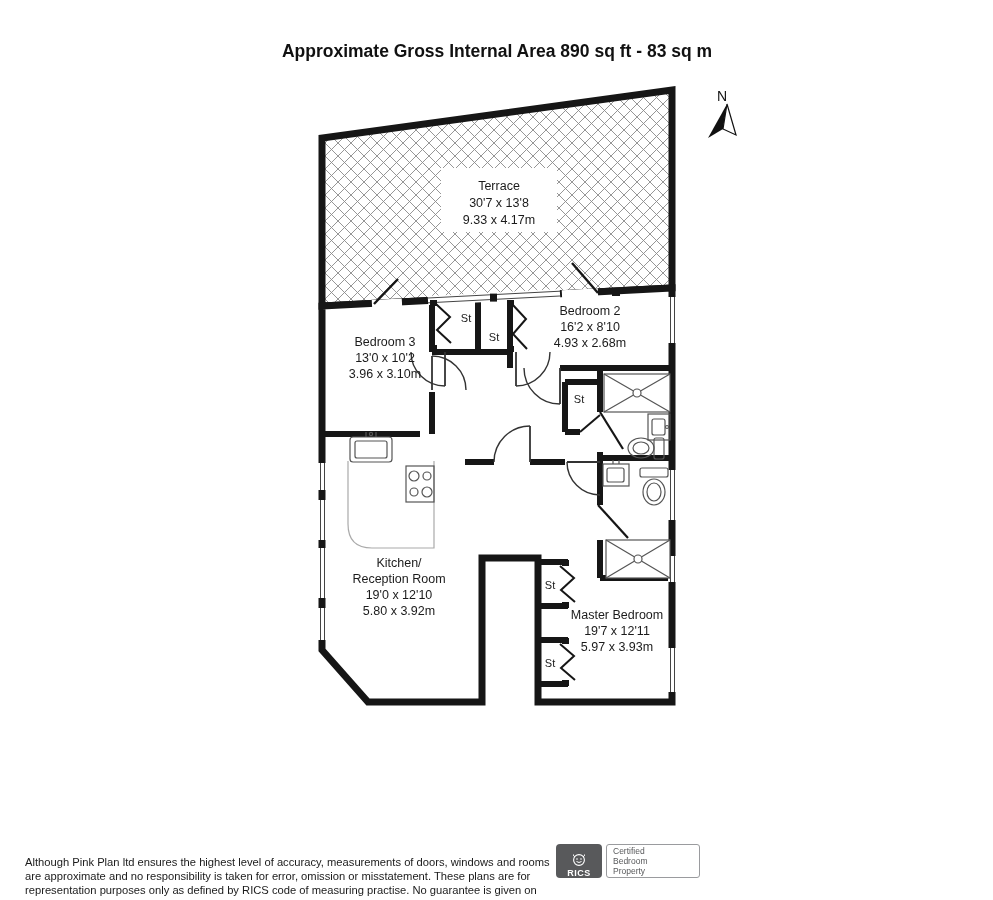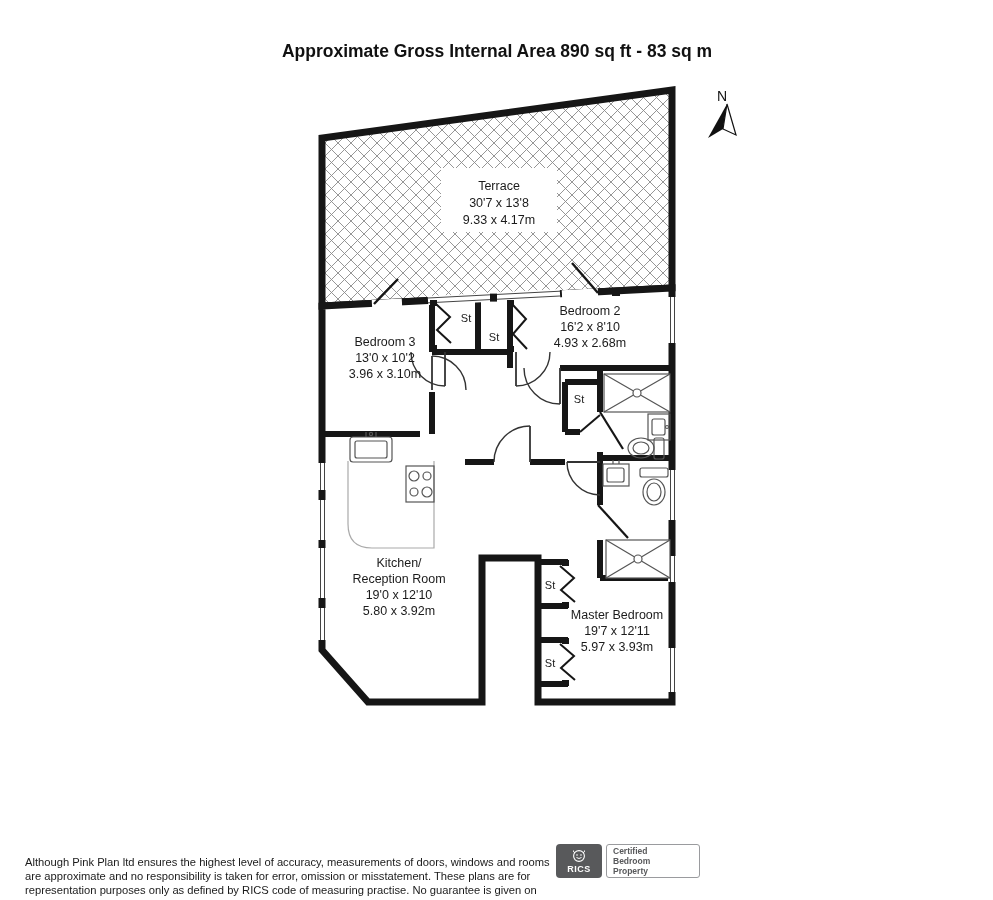--- a/index.html
+++ b/index.html
@@ -7,25 +7,25 @@
          font-family:"Liberation Sans", sans-serif;}
   #plan-svg{position:absolute;left:0;top:0;}
   .room-label{font-family:"Liberation Sans", sans-serif;font-size:12.5px;fill:#1b1b1b;text-anchor:middle;}
   .st-label{font-family:"Liberation Sans", sans-serif;font-size:11px;fill:#1b1b1b;text-anchor:middle;}
   .title-text{font-family:"Liberation Sans", sans-serif;font-size:17.5px;font-weight:bold;fill:#111;text-anchor:middle;}
   .compass-n{font-family:"Liberation Sans", sans-serif;font-size:14px;fill:#111;text-anchor:middle;}
   #footer{position:absolute;left:25px;top:856px;width:530px;
           font-size:11.2px;line-height:1.24;color:#1a1a1a;}
   #badge{position:absolute;left:556px;top:844px;display:flex;align-items:stretch;gap:4px;}
   #badge-dark{width:46px;height:34px;border-radius:4px;display:flex;flex-direction:column;
-              align-items:center;justify-content:center;}
+              align-items:center;justify-content:flex-end;}
   #badge-org{color:#fff;font-size:9px;font-weight:bold;letter-spacing:.5px;line-height:1;margin-top:1px;}
   #badge-cert{width:80px;height:28px;border:1.5px solid #9a9b9e;border-radius:3px;
               padding:2px 6px;display:flex;flex-direction:column;justify-content:center;}
-  .cert-line{font-size:8.5px;font-weight:bold;color:#58595b;line-height:1.18;}
+  .cert-line{font-size:8.5px;font-weight:normal;color:#58595b;line-height:1.18;}
 </style>
 </head>
 <body>
 
 <div id="stage">
 
 <svg id="plan-svg" width="993" height="830" viewBox="0 0 993 830">
   <defs>
     <pattern id="hatch" width="13" height="13" patternUnits="userSpaceOnUse">
       <path d="M0,0 L13,13 M13,0 L0,13" stroke="#8a8a8a" stroke-width="0.9" fill="none"></path>

